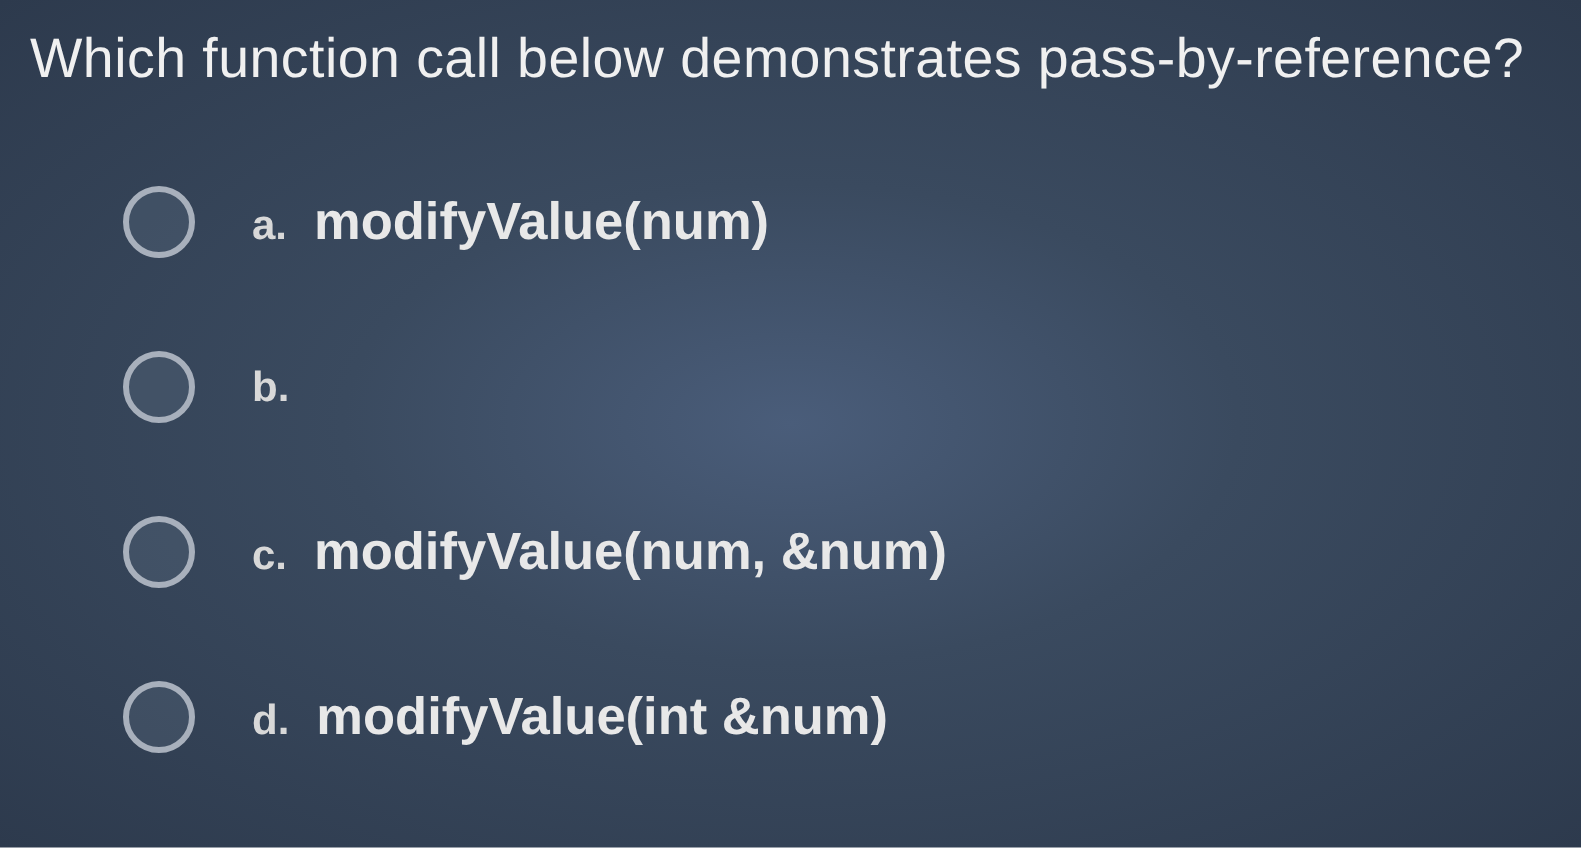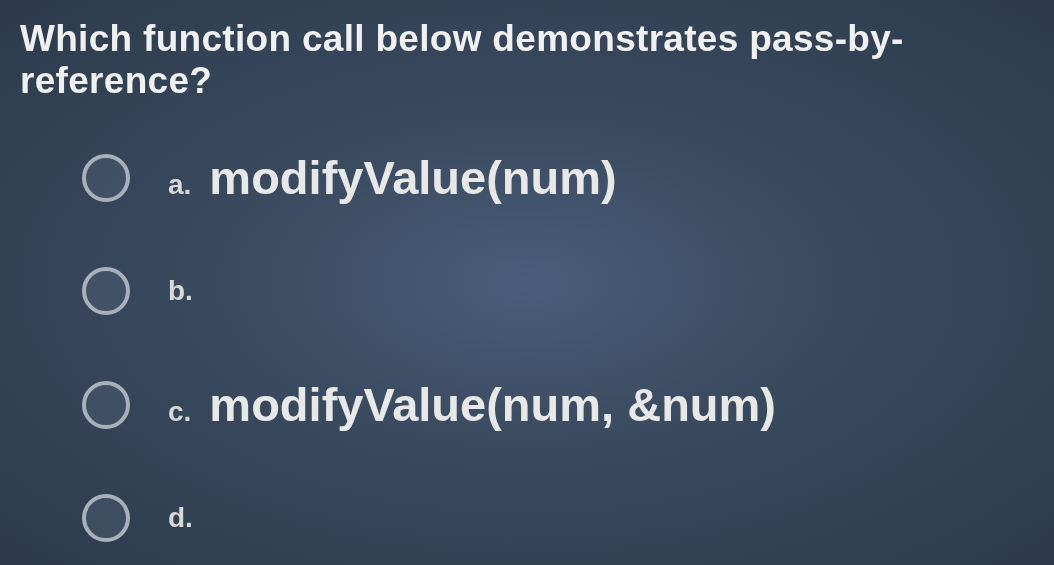--- a/index.html
+++ b/index.html
@@ -11,23 +11,23 @@
       width: 1054px;
       height: 565px;
       background: radial-gradient(ellipse at center, #4a5d7a 0%, #3a4a5f 40%, #2d3a4d 100%);
       font-family: Arial, Helvetica, sans-serif;
       color: #e8e8e8;
       overflow: hidden;
       padding: 18px 20px;
     }
     .question-text {
       font-size: 37px;
-      font-weight: bold;
+      font-weight: normal;
       color: #f0f0f0;
-      margin-bottom: 48px;
+      margin-bottom: 64px;
       letter-spacing: 0.3px;
     }
     .options-container {
       display: flex;
       flex-direction: column;
       gap: 62px;
       padding-left: 62px;
     }
     .option-row {
       display: flex;
@@ -47,21 +47,21 @@
       display: flex;
       align-items: baseline;
       gap: 18px;
     }
     .option-letter {
       font-size: 28px;
       font-weight: bold;
       color: #d8d8d8;
     }
     .option-text {
-      font-size: 47px;
+      font-size: 35px;
       font-weight: bold;
       color: #e8e8e8;
     }
   </style>
 </head>
 <body>
 
 <div class="question-text">Which function call below demonstrates pass-by-reference?</div>
 
 <div class="options-container">
@@ -86,16 +86,17 @@
     <div class="option-label">
       <span class="option-letter">c.</span>
       <span class="option-text">modifyValue(num, &amp;num)</span>
     </div>
   </div>
 
   <div class="option-row">
     <div class="radio-circle"></div>
     <div class="option-label">
       <span class="option-letter">d.</span>
+      <span class="option-text">modifyValue(int &amp;num)</span>
     </div>
   </div>
 
 </div>
 
 </body></html>

